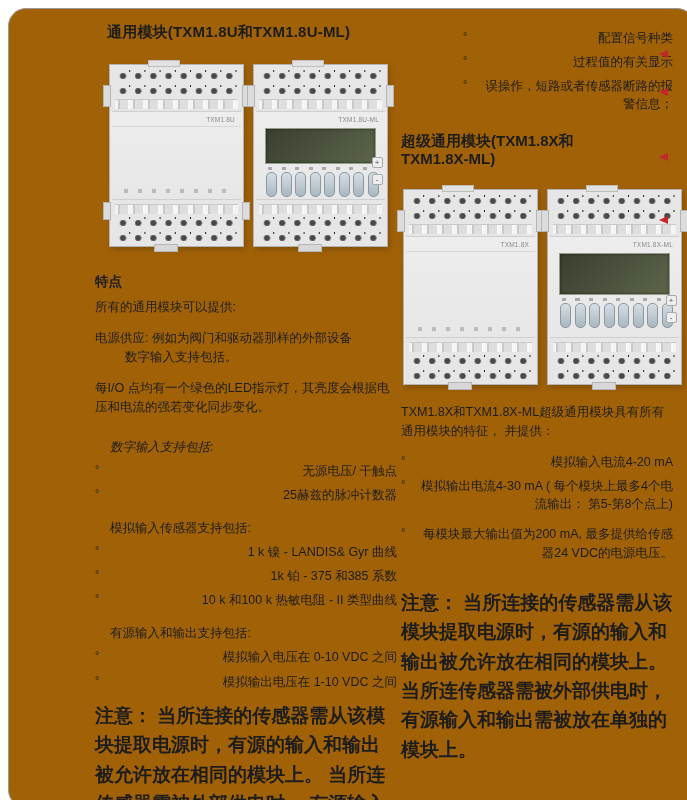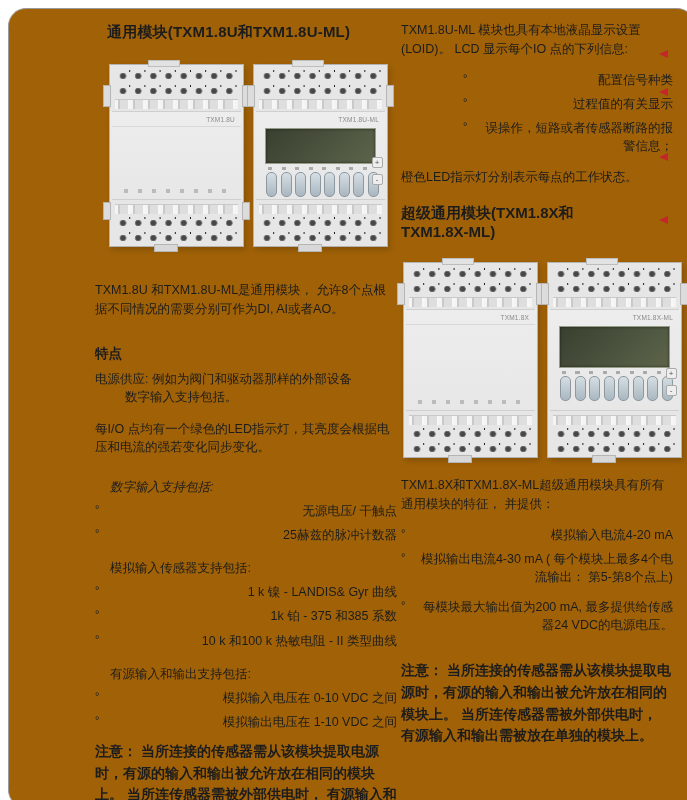--- a/index.html
+++ b/index.html
@@ -18,21 +18,21 @@
 
   .para{font-size:12.5px;line-height:1.5;}
   .intro{margin-top:34px;}
   .feat-line{margin-top:7px;}
   .feat-indent{padding-left:30px;margin-top:0;}
   .sec-head{font-size:12.5px;margin-top:16px;padding-left:15px;}
   .blist{margin-top:5px;}
   .bitem{display:flex;font-size:12.5px;line-height:1.45;margin-top:6px;}
   .bitem .b{width:15px;flex:none;font-size:11px;padding-top:0px;color:#222;}
   .bitem .t{flex:1;text-align:right;}
-  .note{font-size:14px;font-weight:bold;line-height:1.55;margin-top:10px;}
+  .note{font-size:19px;font-weight:bold;line-height:1.55;margin-top:10px;}
 
   .r-intro{margin-top:0;}
   .r-blist{padding-left:62px;margin-top:8px;}
   .r-led{margin-top:12px;}
   .r-h2{margin-top:18px;}
   .r-intro2{margin-top:18px;}
   .r-note{margin-top:26px;}
 
   
   .pair{display:flex;gap:9px;}
@@ -156,24 +156,24 @@
           </div>
         </div>
         <div class="mbot">
           <div class="tabs"></div>
           <div class="dotrow"></div>
           <div class="dotrow"></div>
         </div>
       </div>
     </div>
 
-    <p class="para intro">TXM1.8U 和TXM1.8U-ML是通用模块， 允许8个点根据不同情况的需要分别可作为DI, AI或者AO。</p>
 
     <div class="h3">特点</div>
 
+    <p class="para feat-line">所有的通用模块可以提供:</p>
     <p class="para feat-line" style="margin-bottom:0;">电源供应: 例如为阀门和驱动器那样的外部设备</p>
     <p class="para feat-line feat-indent">数字输入支持包括。</p>
     <p class="para feat-line">每I/O 点均有一个绿色的LED指示灯，其亮度会根据电压和电流的强若变化同步变化。</p>
 
     <div class="sec-head" style="margin-top:22px;font-style:italic;">数字输入支持包括:</div>
     <div class="blist">
       <div class="bitem">
         <span class="b">°</span>
         <span class="t">无源电压/ 干触点</span>
       </div>
@@ -209,38 +209,36 @@
         <span class="b">°</span>
         <span class="t">模拟输出电压在 1-10 VDC 之间</span>
       </div>
     </div>
 
     <p class="note">注意： 当所连接的传感器需从该模块提取电源时，有源的输入和输出被允许放在相同的模块上。 当所连传感器需被外部供电时， 有源输入和输出需被放在单独的模块上。</p>
   </div>
 
   <div class="col col-right">
 
-    <p class="para r-intro">TXM1.8U-ML 模块也具有本地液晶显示设置 (LOID)。 LCD 显示每个IO 点的下列信息:</p>
 
     <div class="r-blist">
       <div class="bitem">
         <span class="b">°</span>
         <span class="t">配置信号种类</span>
       </div>
       <div class="bitem">
         <span class="b">°</span>
         <span class="t">过程值的有关显示</span>
       </div>
       <div class="bitem">
         <span class="b">°</span>
         <span class="t">误操作，短路或者传感器断路的报警信息；</span>
       </div>
     </div>
 
-    <p class="para r-led">橙色LED指示灯分别表示每点的工作状态。</p>
 
     <div class="h2 r-h2">
       <div>超级通用模块(TXM1.8X和</div>
       <div>TXM1.8X-ML)</div>
     </div>
 
     <div class="pair pair-right">
 
       <div class="module plain">
         <div class="ear ear-l"></div>

